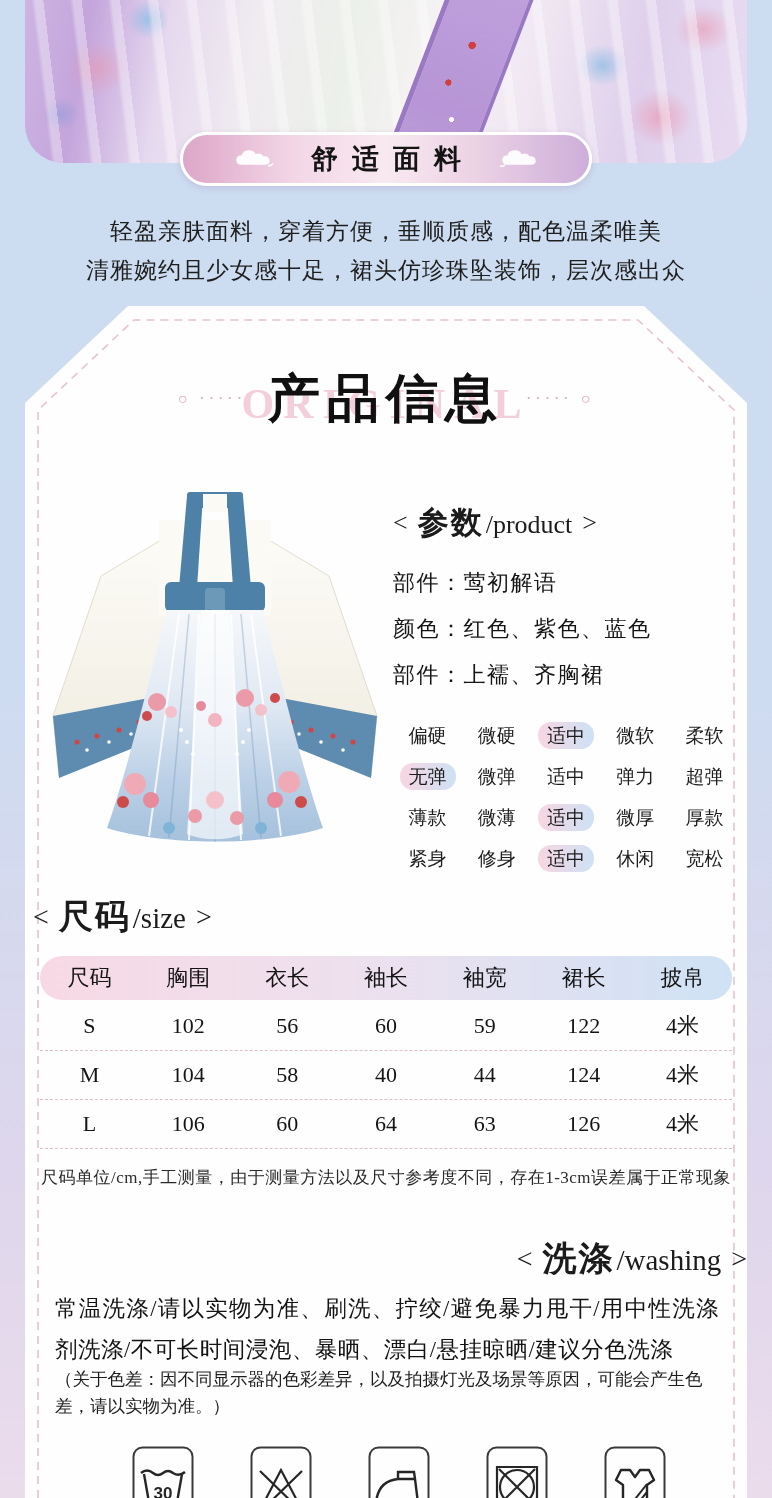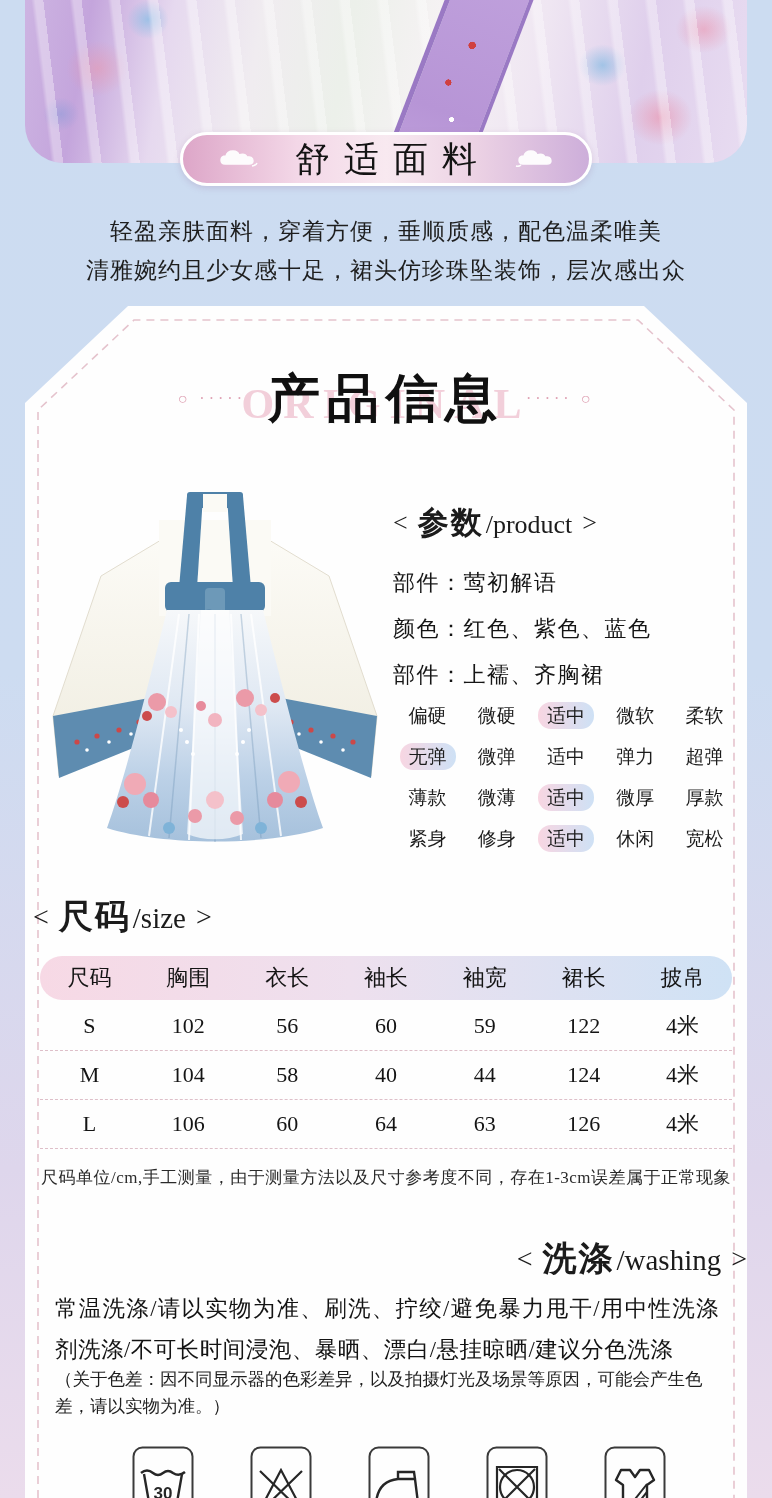--- a/index.html
+++ b/index.html
@@ -34,21 +34,21 @@
   }
   .photo .sheen{position:absolute;inset:0;background:repeating-linear-gradient(83deg,rgba(255,255,255,0) 0 26px,rgba(255,255,255,.35) 30px 38px);}
   
   .banner{
     position:absolute;left:50%;top:132px;transform:translateX(-50%);
     width:406px;height:48px;border:3px solid #fff;border-radius:28px;
     background:linear-gradient(90deg,#dda6c8 0%,#f3d7e7 28%,#f8e9f0 50%,#ecd2e4 72%,#cdaeda 100%);
     display:flex;align-items:center;justify-content:center;gap:22px;
     box-shadow:0 2px 6px rgba(150,110,160,.25);
   }
-  .banner .t{font-size:35px;font-weight:normal;letter-spacing:14px;text-indent:14px;color:#141414;}
+  .banner .t{font-size:27px;font-weight:bold;letter-spacing:14px;text-indent:14px;color:#141414;}
   .cloud{width:40px;height:22px;flex:0 0 auto;}
   
   .desc{position:absolute;left:0;top:212px;width:100%;text-align:center;font-size:23px;line-height:39px;color:#1e1e1e;letter-spacing:1px;}
   
   .card{
     position:absolute;left:25px;top:306px;width:722px;height:1192px;background:#fefefe;
     clip-path:polygon(103px 0px,619px 0px,722px 97px,722px 1192px,0px 1192px,0px 97px);
   }
   .card-border{position:absolute;inset:0;pointer-events:none;}
   
@@ -62,21 +62,21 @@
   .main-title{position:relative;z-index:1;font-size:52px;font-weight:bold;letter-spacing:7px;color:#101010;transform:skewX(-4deg);}
   
   .hanfu{position:absolute;left:14px;top:178px;}
   .params{position:absolute;left:368px;top:196px;width:346px;}
   .sec-head{font-size:0;white-space:nowrap;}
   .sec-head .br{font-size:26px;color:#1a1a1a;vertical-align:2px;}
   .sec-head .zh{font-size:31px;font-weight:bold;letter-spacing:2px;margin:0 2px 0 10px;}
   .sec-head .en{font-size:26px;margin-right:10px;}
   .p-rows{margin-top:16px;}
   .p-row{font-size:22px;line-height:46px;letter-spacing:1.5px;color:#151515;}
-  .attrs{margin-top:4px;display:grid;grid-template-columns:repeat(5,1fr);row-gap:14px;}
+  .attrs{margin-top:24px;display:grid;grid-template-columns:repeat(5,1fr);row-gap:14px;}
   .attr-cell{text-align:center;font-size:19px;line-height:25px;color:#1c1c1c;}
   .attr-cell span{display:inline-block;min-width:52px;padding:1px 2px;border-radius:13px;}
   .attr-cell.sel span{background:linear-gradient(90deg,#f8d6e2,#cee1f5);}
   
   .size-head{position:absolute;left:8px;top:588px;width:100%;text-align:left;}
   .size-head .zh,.wash-head .zh{font-size:34px;}
   .size-head .en,.wash-head .en{font-size:29px;}
   .size-head .br,.wash-head .br{font-size:28px;}
   .size-pill{
     position:absolute;left:15px;top:650px;width:692px;height:44px;border-radius:22px;

